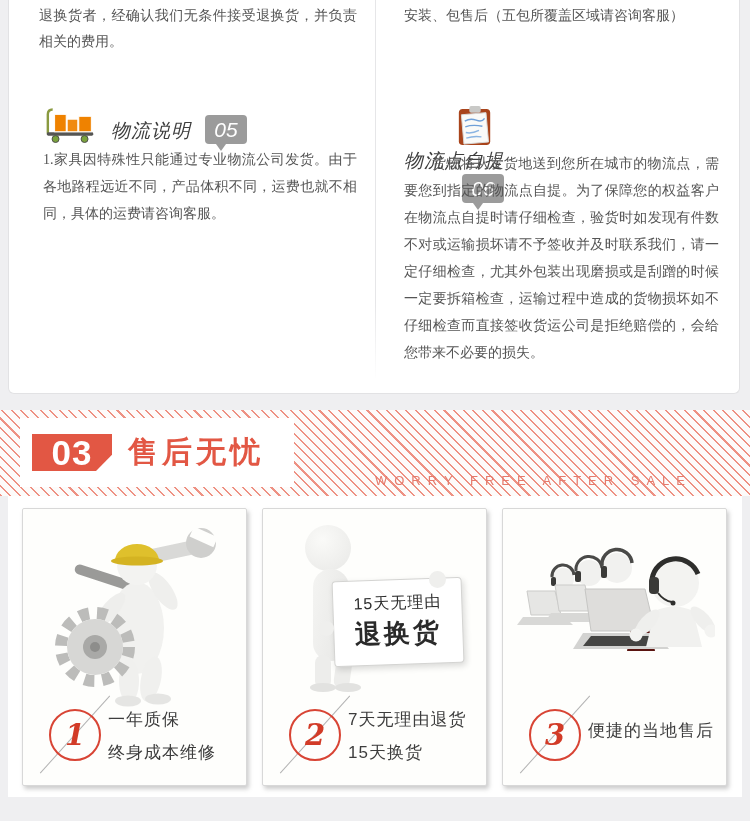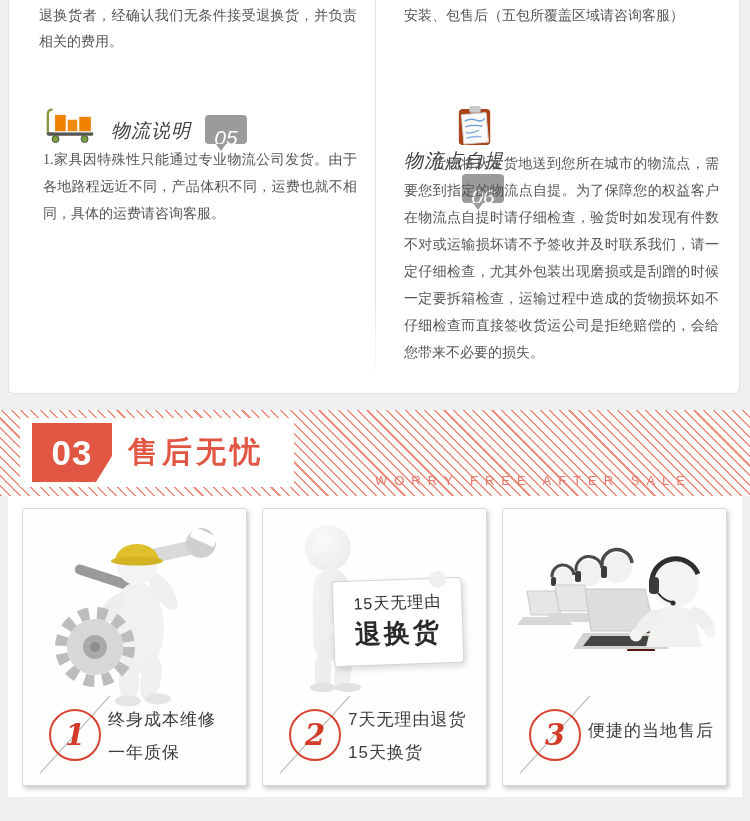--- a/index.html
+++ b/index.html
@@ -39,21 +39,21 @@
   .col-right .sec-header{left:28px;flex-direction:column;}
   .sec-icon{display:flex;align-items:center;margin-right:10px;}
   .sec-title{
     font-size:19px;color:#3d3d3d;font-weight:500;letter-spacing:1px;
   }
   .num-badge{
     position:relative;margin-left:14px;
     min-width:42px;height:29px;border-radius:4px;
     background:#9b9b9b;color:#fff;
     font-size:21px;line-height:29px;text-align:center;
-    padding:8px 3px;box-sizing:border-box;
+    padding:0 3px;box-sizing:border-box;
   }
   .num-badge::after{
     content:"";position:absolute;left:11px;bottom:-7px;
     border-left:5px solid transparent;border-right:5px solid transparent;
     border-top:7px solid #9b9b9b;
   }
   .sec-body{
     position:absolute;top:146px;left:34px;right:18px;
     font-size:14px;line-height:27px;color:#555;text-align:justify;font-family:Liberation Serif, serif;
   }
@@ -64,21 +64,21 @@
   
   .banner{
     position:absolute;left:0;top:410px;width:750px;height:86px;
     background:repeating-linear-gradient(45deg,#ee9183 0,#ee9183 1.5px,#fdfbfa 1.5px,#fdfbfa 6.8px);
   }
   .banner-box{
     position:absolute;left:20px;top:8px;width:274px;height:69px;
     background:#ffffff;display:flex;align-items:center;
   }
   .banner-number{
-    margin-left:12px;width:80px;height:59px;
+    margin-left:12px;width:80px;height:37px;
     background:#e25744;color:#ffffff;
     font-size:35px;font-weight:bold;letter-spacing:1px;
     display:flex;align-items:center;justify-content:center;
     clip-path:polygon(0 0,100% 0,100% 56%,80% 100%,0 100%);
   }
   .banner-title{
     margin-left:16px;font-size:30px;font-weight:bold;
     color:#e25744;letter-spacing:4px;white-space:nowrap;
   }
   .banner-en{
@@ -258,22 +258,22 @@
         <circle cx="50" cy="124" r="28" fill="#d7d7d5"></circle>
         <circle cx="50" cy="124" r="12" fill="#a9a9a7"></circle>
         <circle cx="50" cy="124" r="5" fill="#8d8d8b"></circle>
       </svg>
     </div>
     <div class="emblem">
       <div class="emblem-slash"></div>
       <div class="emblem-circle">1</div>
     </div>
     <div class="card-caption">
+      <div>一年质保</div>
       <div>终身成本维修</div>
-      <div>一年质保</div>
     </div>
   </div>
 
   <div class="card card-2">
     <div class="card-art">
       <div class="fig2">
         <div class="f-head"></div>
         <div class="f-body"></div>
         <div class="f-leg1"></div>
         <div class="f-leg2"></div>

